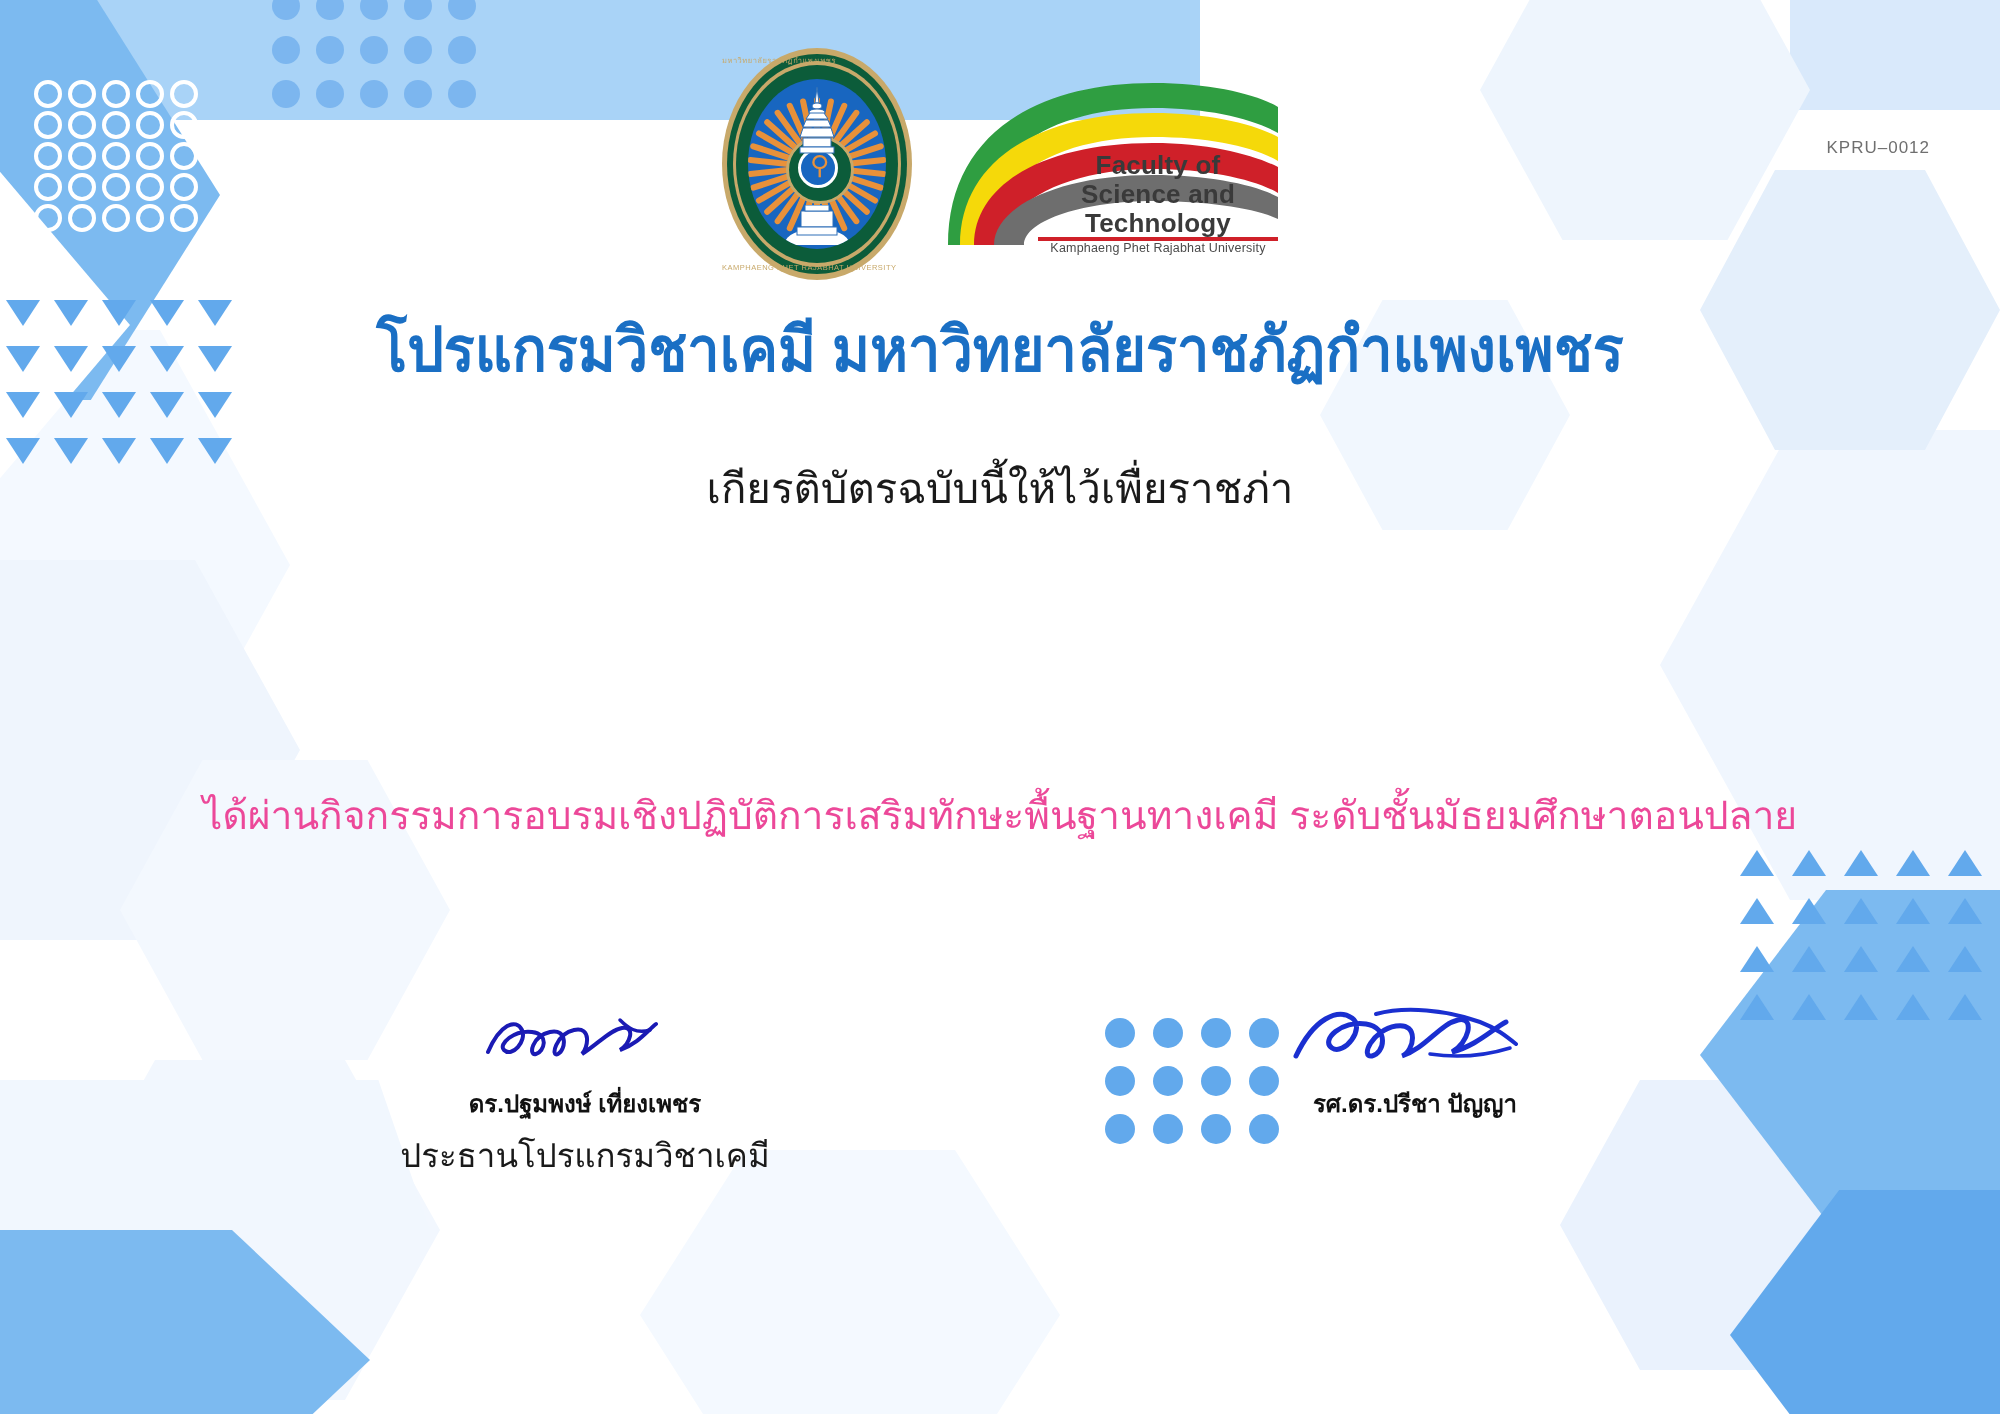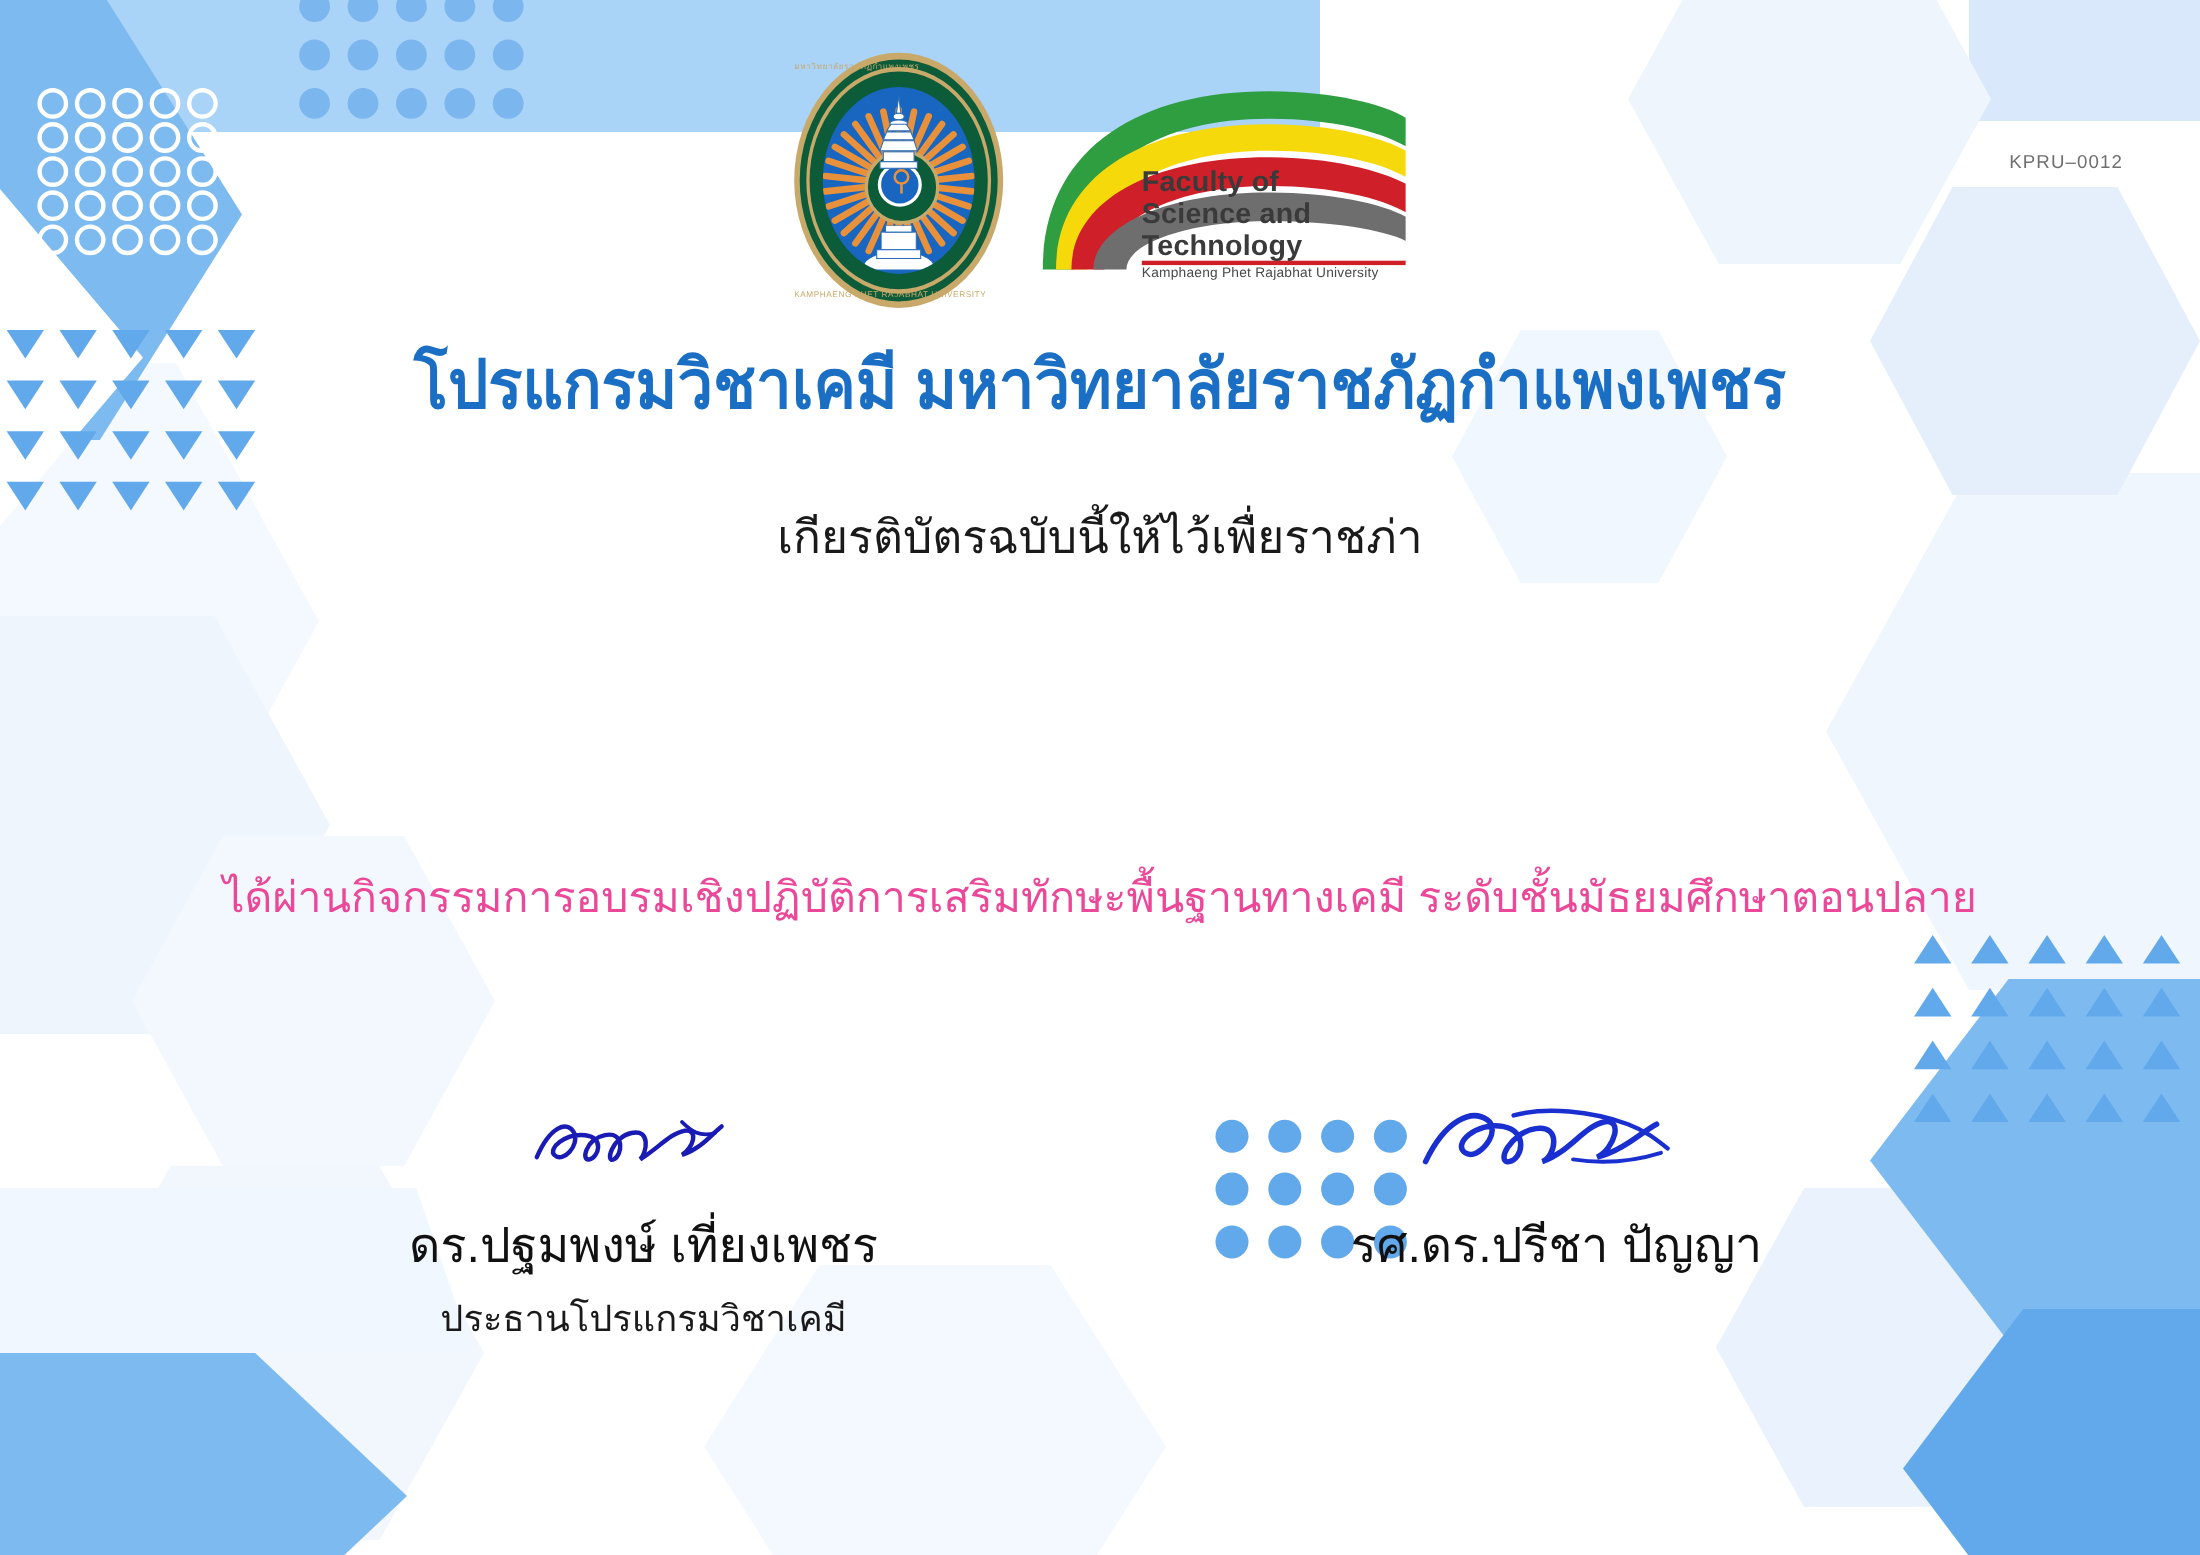--- a/index.html
+++ b/index.html
@@ -209,21 +209,21 @@
   .seal .arc-th,.seal .arc-en{
     position:absolute;left:0;right:0;color:#c8a96a;
     font-size:7.5px;letter-spacing:.5px;
   }
   .seal .arc-th{top:6px;}
   .seal .arc-en{bottom:8px;}
 
   
   .fac{position:relative;width:340px;height:175px;}
   .fac-text{
-    position:absolute;left:100px;top:74px;line-height:1.12;
+    position:absolute;left:100px;top:74px;line-height:1.12;text-align:center;
   }
   .fac-text .l1,.fac-text .l2{
     font-weight:bold;color:#3a3a3a;font-size:26px;letter-spacing:.2px;
   }
   .fac-text .l3{
     color:#4a4a4a;font-size:12.5px;margin-top:3px;letter-spacing:.2px;
   }
 
   .title{
     position:absolute;left:0;right:0;top:300px;text-align:center;
@@ -249,21 +249,21 @@
     color:#1a1a1a;font-size:39px;
   }
 
   .sigs{
     position:absolute;left:0;right:0;top:1000px;
     display:flex;justify-content:center;gap:330px;
   }
   .sig{width:500px;text-align:center;position:relative;}
   .sig .mark{height:80px;position:relative;}
   .sig .mark svg{position:absolute;left:50%;top:0;transform:translateX(-50%);}
-  .sig .name{font-size:44px;font-weight:normal;color:#111;margin-top:16px;}
+  .sig .name{font-size:24px;font-weight:bold;color:#111;margin-top:4px;}
   .sig .role{font-size:33px;color:#1a1a1a;margin-top:6px;}
 </style>
 </head>
 <body>
 
 <div id="cert">
 
   <div class="deco tl-band"></div>
   <div class="deco t-right-band"></div>
   <div class="deco big-hex-left"></div>

